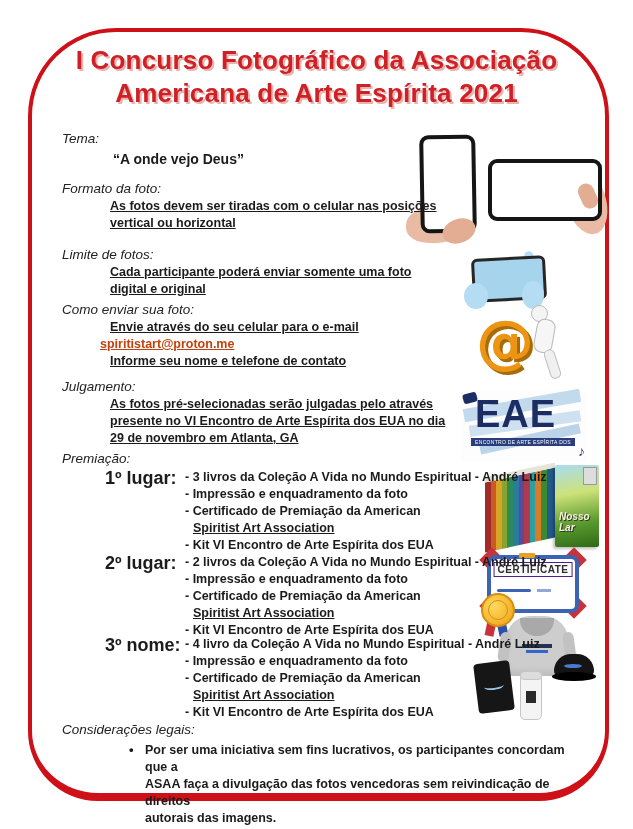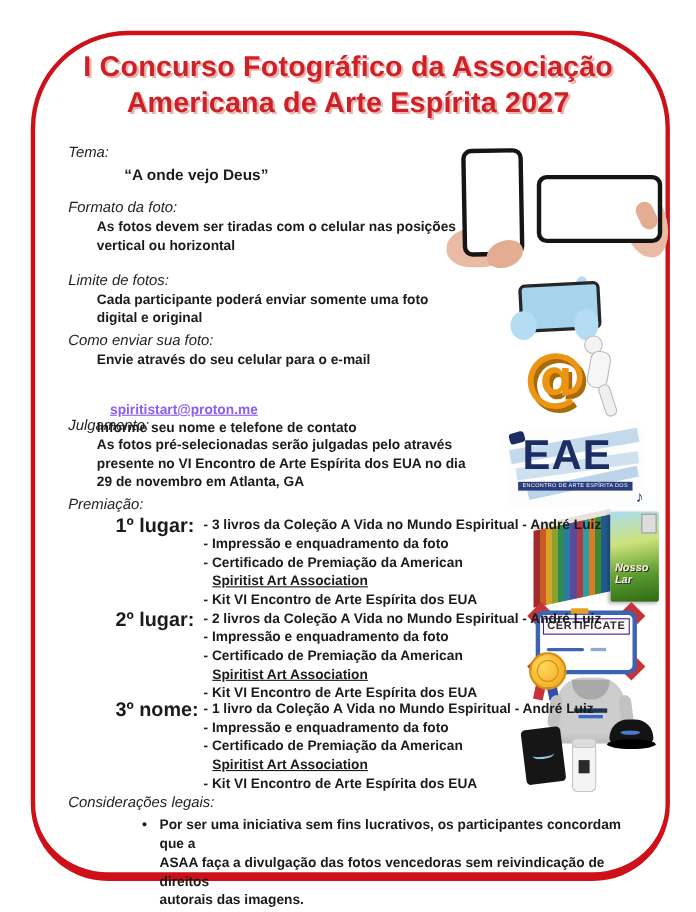--- a/index.html
+++ b/index.html
@@ -8,24 +8,24 @@
   .frame{position:absolute;left:28px;top:28px;width:573px;height:761px;
          border:4px solid #ce1019;border-bottom-width:8px;
          border-radius:88px 88px 70px 70px;z-index:0;}
   .title{position:absolute;left:40px;top:44px;width:553px;text-align:center;z-index:2;
          font-size:26px;font-weight:bold;color:#cd2127;line-height:33px;
          text-shadow:2px 2px 0 #eab4ae;letter-spacing:.2px;}
   .title span{display:block;}
   .sec{position:absolute;left:62px;z-index:2;}
   .h{display:block;font-style:italic;font-size:13.5px;color:#222;line-height:18px;}
   .b{display:block;font-weight:bold;font-size:12.5px;line-height:17px;color:#1b1b1b;}
-  .ind{margin-left:26px;}
+  .ind{margin-left:48px;text-decoration:underline;}
   .tema-value{margin-left:51px;font-size:14px;margin-top:3px;}
   .email{display:block;margin-left:38px;font-weight:bold;font-size:12.5px;line-height:17px;
-         color:#8b5cf6;text-decoration:underline;cursor:pointer;margin-top:28px;}
+         color:#c2410c;text-decoration:underline;cursor:pointer;}
   .place{position:absolute;left:62px;width:500px;height:88px;z-index:2;}
   .place-label{position:absolute;left:43px;top:0;font-weight:bold;font-size:18px;}
   .place-items{position:absolute;left:123px;top:1px;width:400px;}
   .pi{display:block;font-weight:bold;font-size:12.5px;line-height:17px;}
   .pi.cont{margin-left:8px;text-decoration:underline;}
   .legais{position:absolute;left:62px;width:510px;z-index:2;}
   .bullet{position:relative;margin-left:65px;padding-left:18px;margin-top:3px;}
   .bullet::before{content:"\2022";position:absolute;left:2px;top:0;font-weight:bold;font-size:13px;}
   .bl{display:block;font-weight:bold;font-size:12.5px;line-height:17px;}
 
@@ -116,21 +116,21 @@
 </style>
 </head>
 <body>
 
 <div class="page">
 
   <div class="frame"></div>
 
   <div class="title">
     <span>I Concurso Fotográfico da Associação</span>
-    <span>Americana de Arte Espírita 2027</span>
+    <span>Americana de Arte Espírita 2021</span>
   </div>
 
   <div class="sec" style="top:130px">
     <span class="h">Tema:</span>
     <span class="b tema-value">“A onde vejo Deus”</span>
   </div>
 
   <div class="sec" style="top:180px">
     <span class="h">Formato da foto:</span>
     <span class="b ind">As fotos devem ser tiradas com o celular nas posições</span>
@@ -179,21 +179,21 @@
       <span class="pi">- Impressão e enquadramento da foto</span>
       <span class="pi">- Certificado de Premiação da American</span>
       <span class="pi cont">Spiritist Art Association</span>
       <span class="pi">- Kit VI Encontro de Arte Espírita dos EUA</span>
     </div>
   </div>
 
   <div class="place" style="top:635px">
     <span class="place-label">3º nome:</span>
     <div class="place-items">
-      <span class="pi">- 1 livro da Coleção A Vida no Mundo Espiritual - André Luiz</span>
+      <span class="pi">- 4 livro da Coleção A Vida no Mundo Espiritual - André Luiz</span>
       <span class="pi">- Impressão e enquadramento da foto</span>
       <span class="pi">- Certificado de Premiação da American</span>
       <span class="pi cont">Spiritist Art Association</span>
       <span class="pi">- Kit VI Encontro de Arte Espírita dos EUA</span>
     </div>
   </div>
 
   <div class="legais" style="top:721px">
     <span class="h">Considerações legais:</span>
     <div class="bullet">

